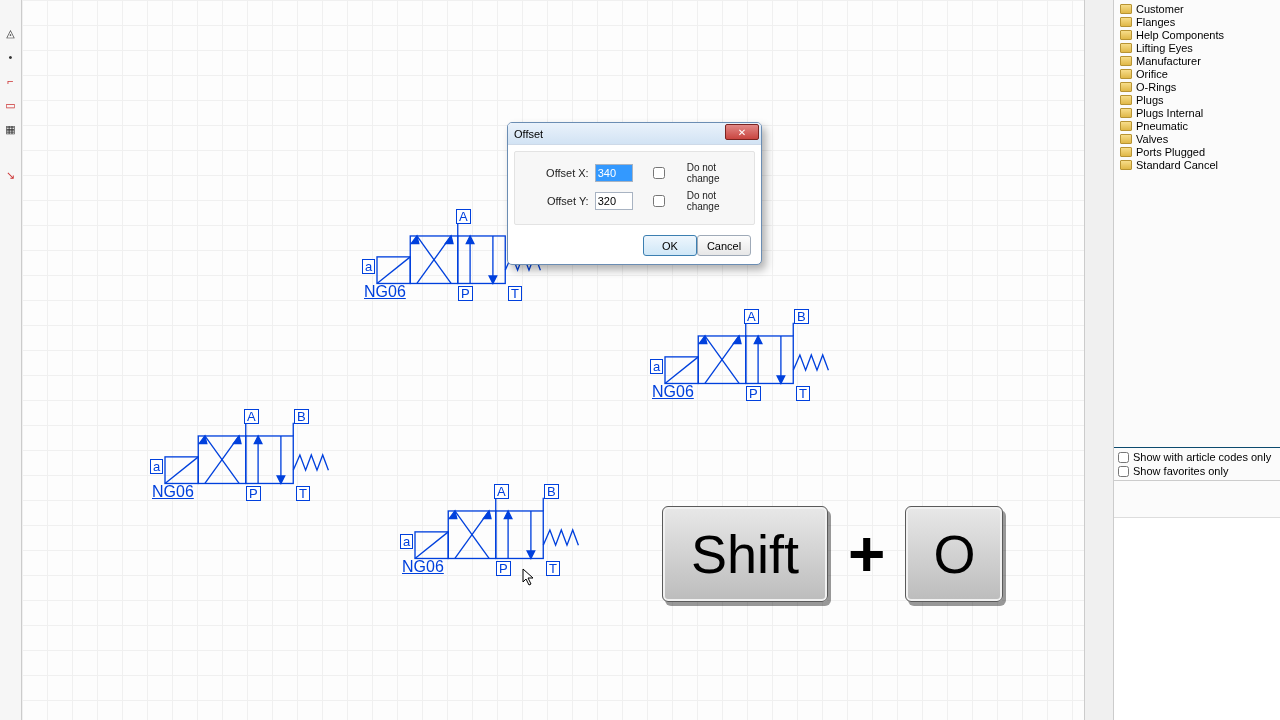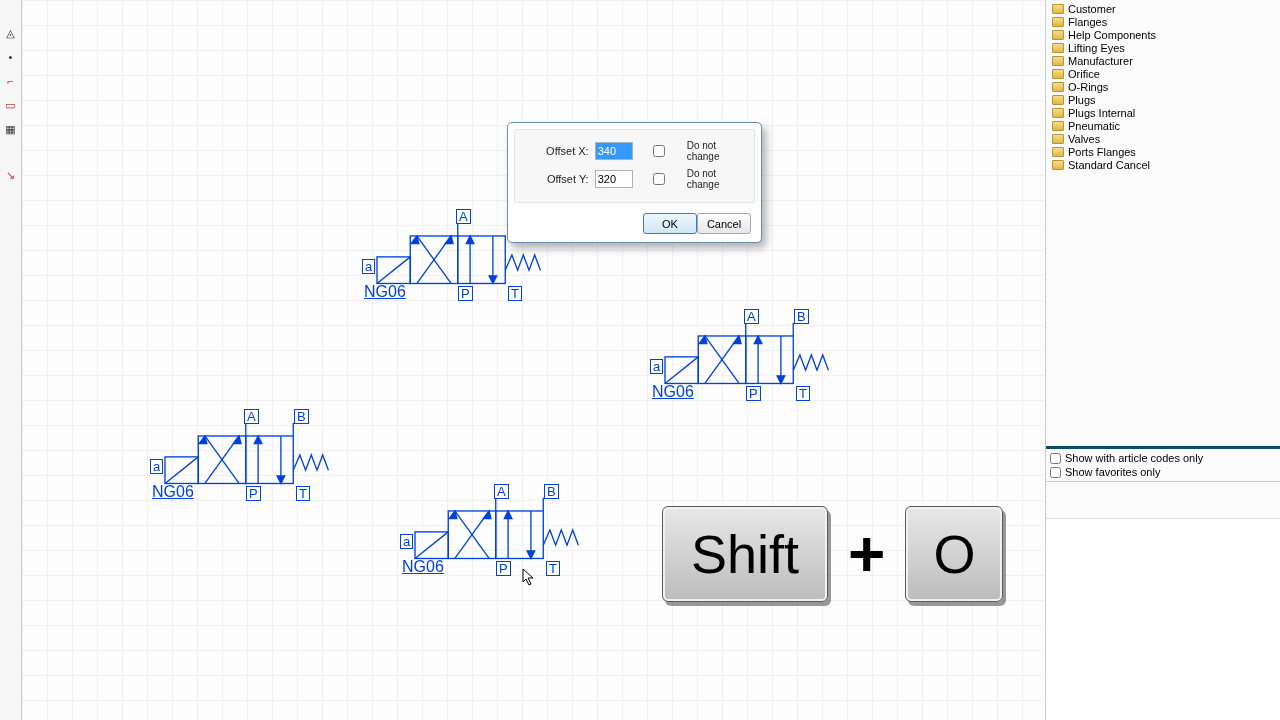--- a/index.html
+++ b/index.html
@@ -151,21 +151,21 @@
     cursor: pointer;
   }
   .btn.primary {
     border: 1px solid #3c7fb1;
     background: linear-gradient(#eef6fd,#cfe7f7);
   }
   
   .right-panel {
     position: absolute;
     right: 0; top: 0;
-    width: 235px;
+    width: 167px;
     height: 720px;
     background: #fbfbfb;
     border-left: 1px solid #ccc;
     display: flex;
     flex-direction: column;
     gap: 36px;
   }
   .tree {
     flex: 0 0 auto;
     padding: 2px 4px;
@@ -182,21 +182,21 @@
   }
   .folder-icon {
     width: 12px; height: 10px;
     background: linear-gradient(#f7dd8a,#e0b848);
     border: 1px solid #b89433;
     border-radius: 1px;
     flex-shrink: 0;
   }
   .tree-spacer { flex: 1; }
   .filter-box {
-    border-top: 3px solid #0c4a6e;
+    border-top: 1px solid #0c4a6e;
     border-bottom: 1px solid #ccc;
     padding: 2px 4px;
     font-size: 11px;
   }
   .filter-row {
     display: flex; align-items: center; gap: 4px;
     height: 14px;
   }
   .filter-row input[type=checkbox]{ width:11px; height:11px; }
   .preview-pane {
@@ -349,20 +349,24 @@
 
       <polyline points="155,64 162,48 168,64 174,48 180,64 186,48 192,64"></polyline>
 
       <line x1="105" y1="28" x2="105" y2="14"></line>
       <line x1="155" y1="28" x2="155" y2="14"></line>
     </g>
   </svg><div class="port-label" style="left: 98px; top: 2px;">A</div><div class="port-label" style="left: 148px; top: 2px;">B</div><div class="port-label" style="left: 4px; top: 52px;">a</div><div class="port-label" style="left: 100px; top: 79px;">P</div><div class="port-label" style="left: 150px; top: 79px;">T</div><div class="component-label" style="left: 6px; top: 76px;">NG06</div></div>
     </div>
 
   <div class="dialog">
+    <div class="dialog-titlebar">
+      <span class="dialog-title">Offset</span>
+      <div class="dialog-close">✕</div>
+    </div>
     <div class="dialog-body">
       <div class="row">
         <label class="fld">Offset X:</label>
         <input type="text" class="sel" value="340" style="">
         <input type="checkbox" style="">
         <span class="cb-label">Do not change</span>
       </div>
       <div class="row">
         <label class="fld">Offset Y:</label>
         <input type="text" value="320" style="">
@@ -428,21 +432,21 @@
       <div class="tree-item">
         <span class="folder-icon"></span>
         <span>Pneumatic</span>
       </div>
       <div class="tree-item">
         <span class="folder-icon"></span>
         <span>Valves</span>
       </div>
       <div class="tree-item">
         <span class="folder-icon"></span>
-        <span>Ports Flanges</span>
+        <span>Ports Plugged</span>
       </div>
       <div class="tree-item">
         <span class="folder-icon"></span>
         <span>Standard Cancel</span>
       </div>
     </div>
   <div class="tree-spacer"></div>
   <div class="filter-box">
     <div class="filter-row">
       <input type="checkbox" style="">

